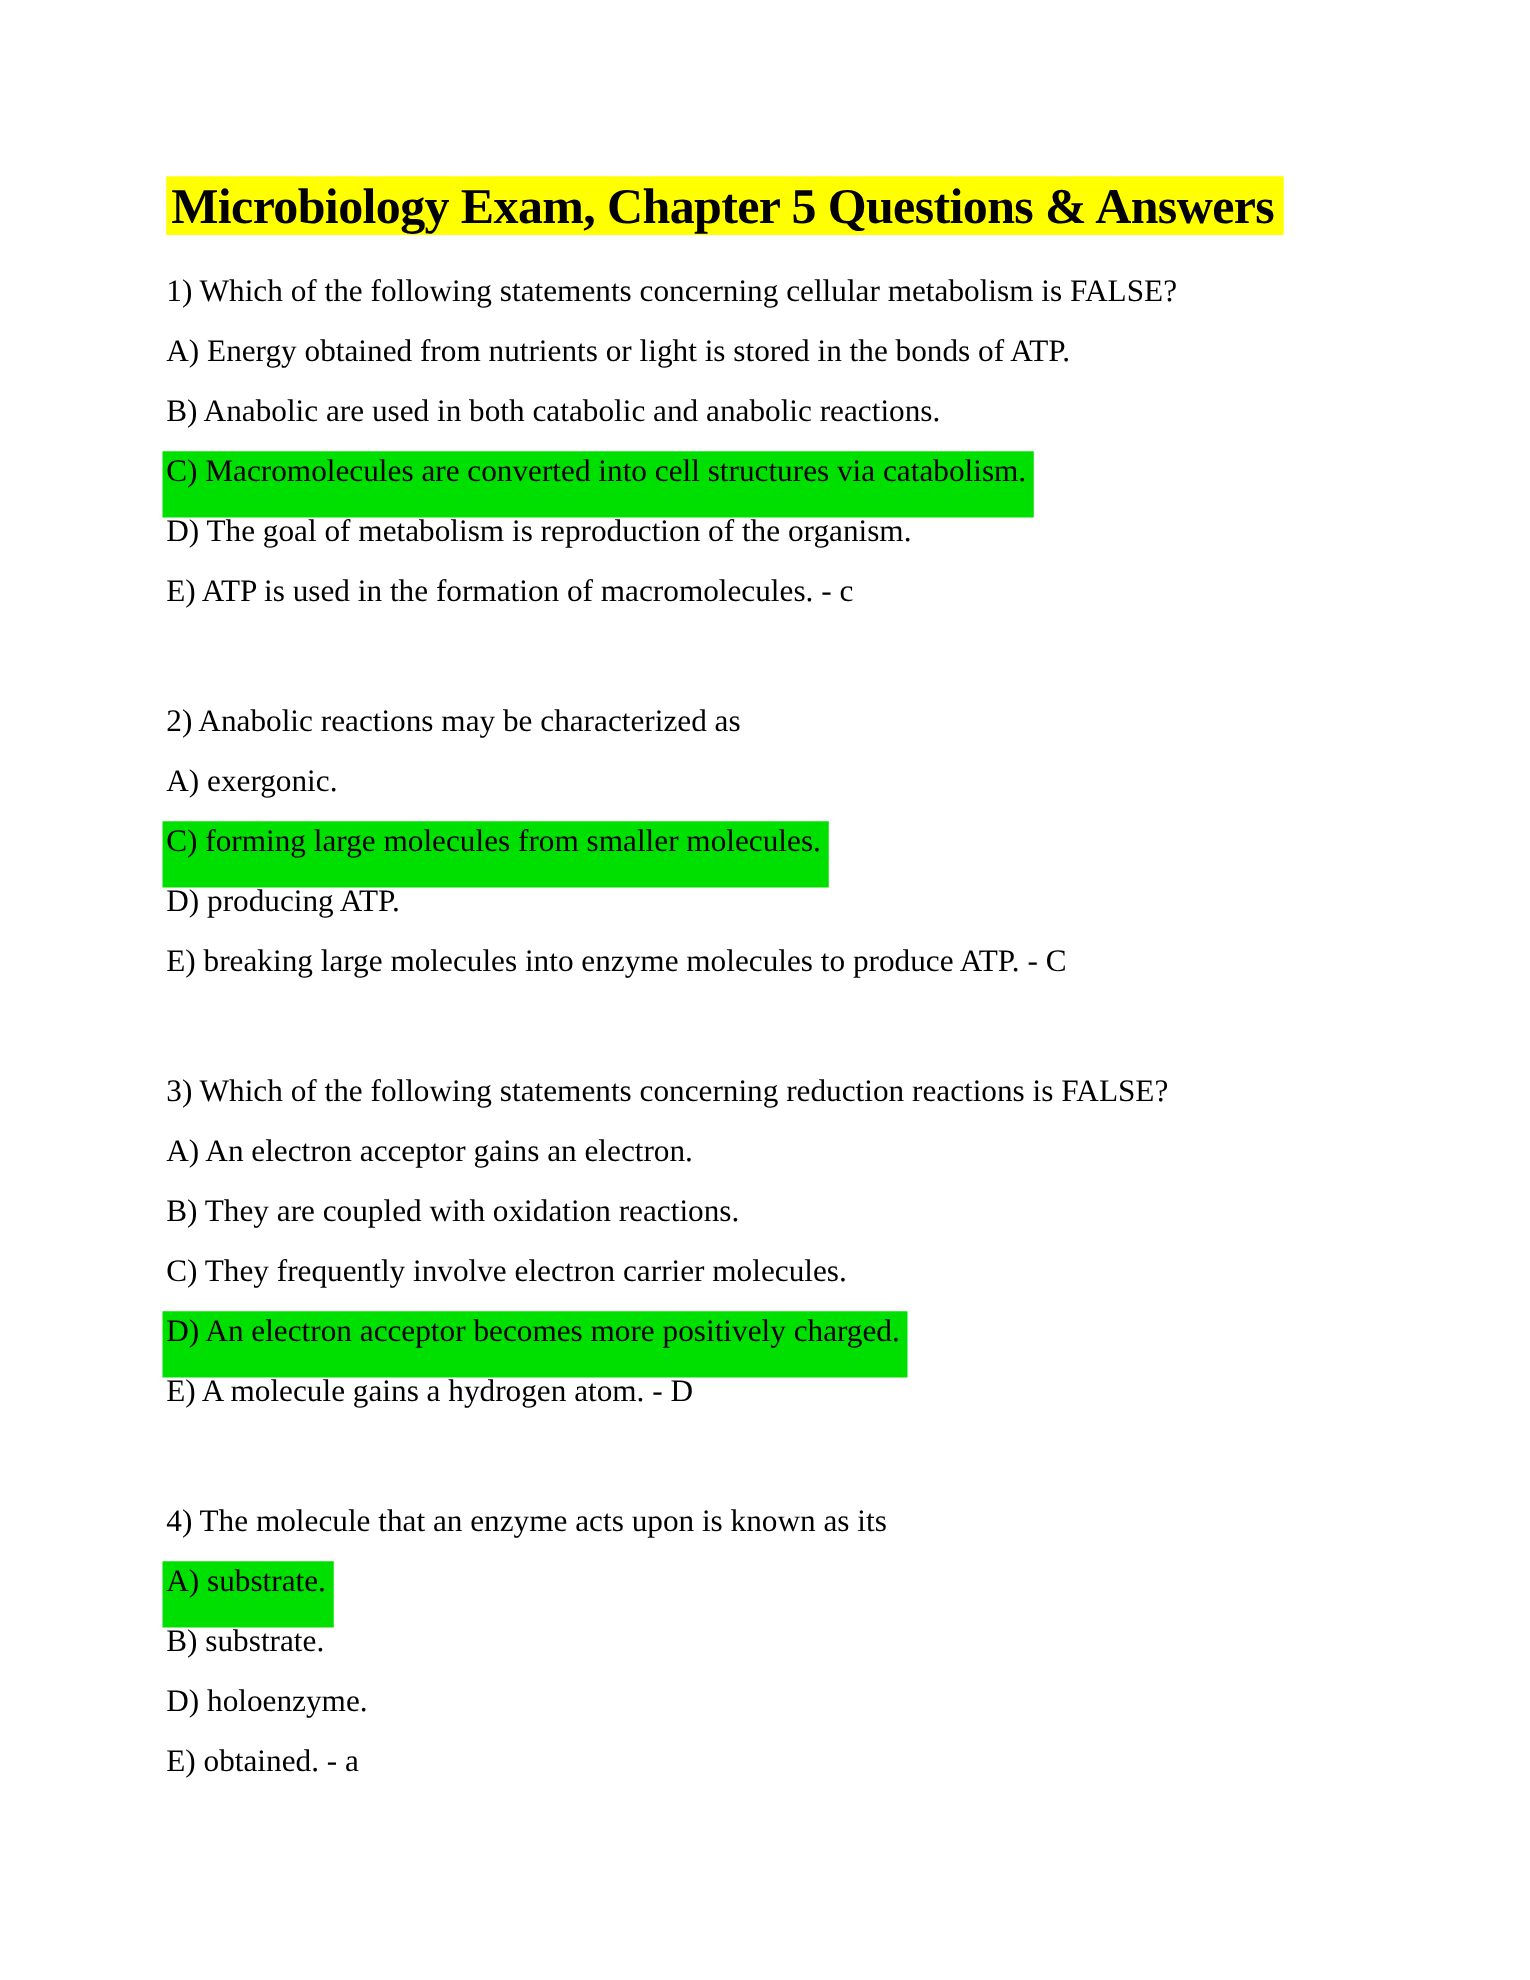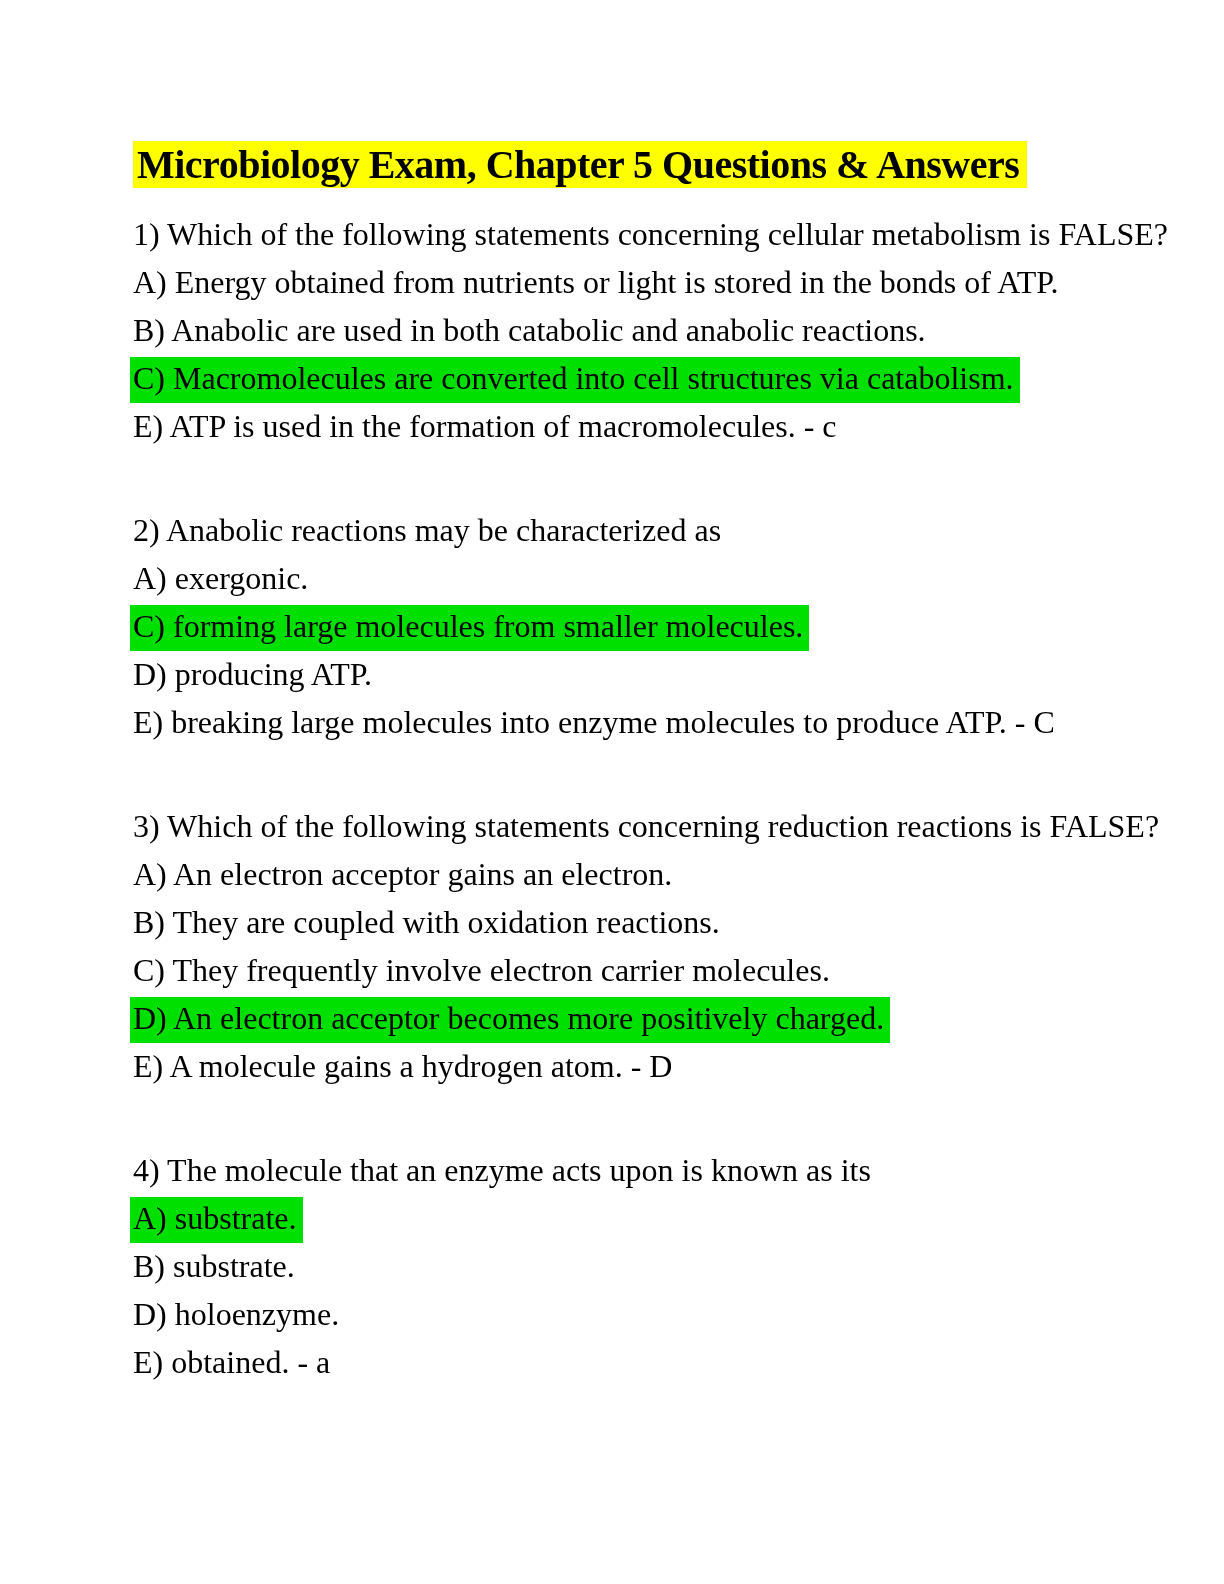--- a/index.html
+++ b/index.html
@@ -29,42 +29,43 @@
     letter-spacing: -0.5px;
     white-space: nowrap;
   }
   .questions {
     margin-top: 22px;
   }
   .question-block + .question-block {
     margin-top: 56px;
   }
   .line {
-    font-size: 32px;
+    font-size: 25px;
     line-height: 48px;
     white-space: nowrap;
   }
   .hl-green {
     background: var(--green, #00e000);
-    padding: 3px 6px 7px 3px;
+    padding: 3px 6px 23px 3px;
     margin-left: -3px;
   }
 </style>
 </head>
 <body>
 
 <div class="page">
   <div class="content">
     <span class="doc-title">Microbiology Exam, Chapter 5 Questions &amp; Answers</span>
     <div class="questions">
         <div class="question-block">
           <div class="line">1) Which of the following statements concerning cellular metabolism is FALSE?</div>
           <div class="line"><span>A) Energy obtained from nutrients or light is stored in the bonds of ATP.</span></div>
           <div class="line"><span>B) Anabolic are used in both catabolic and anabolic reactions.</span></div>
           <div class="line"><span class="hl-green">C) Macromolecules are converted into cell structures via catabolism.</span></div>
+          <div class="line"><span>D) The goal of metabolism is reproduction of the organism.</span></div>
           <div class="line"><span>E) ATP is used in the formation of macromolecules. - c</span></div>
         </div>
         <div class="question-block">
           <div class="line">2) Anabolic reactions may be characterized as</div>
           <div class="line"><span>A) exergonic.</span></div>
           <div class="line"><span class="hl-green">C) forming large molecules from smaller molecules.</span></div>
           <div class="line"><span>D) producing ATP.</span></div>
           <div class="line"><span>E) breaking large molecules into enzyme molecules to produce ATP. - C</span></div>
         </div>
         <div class="question-block">

